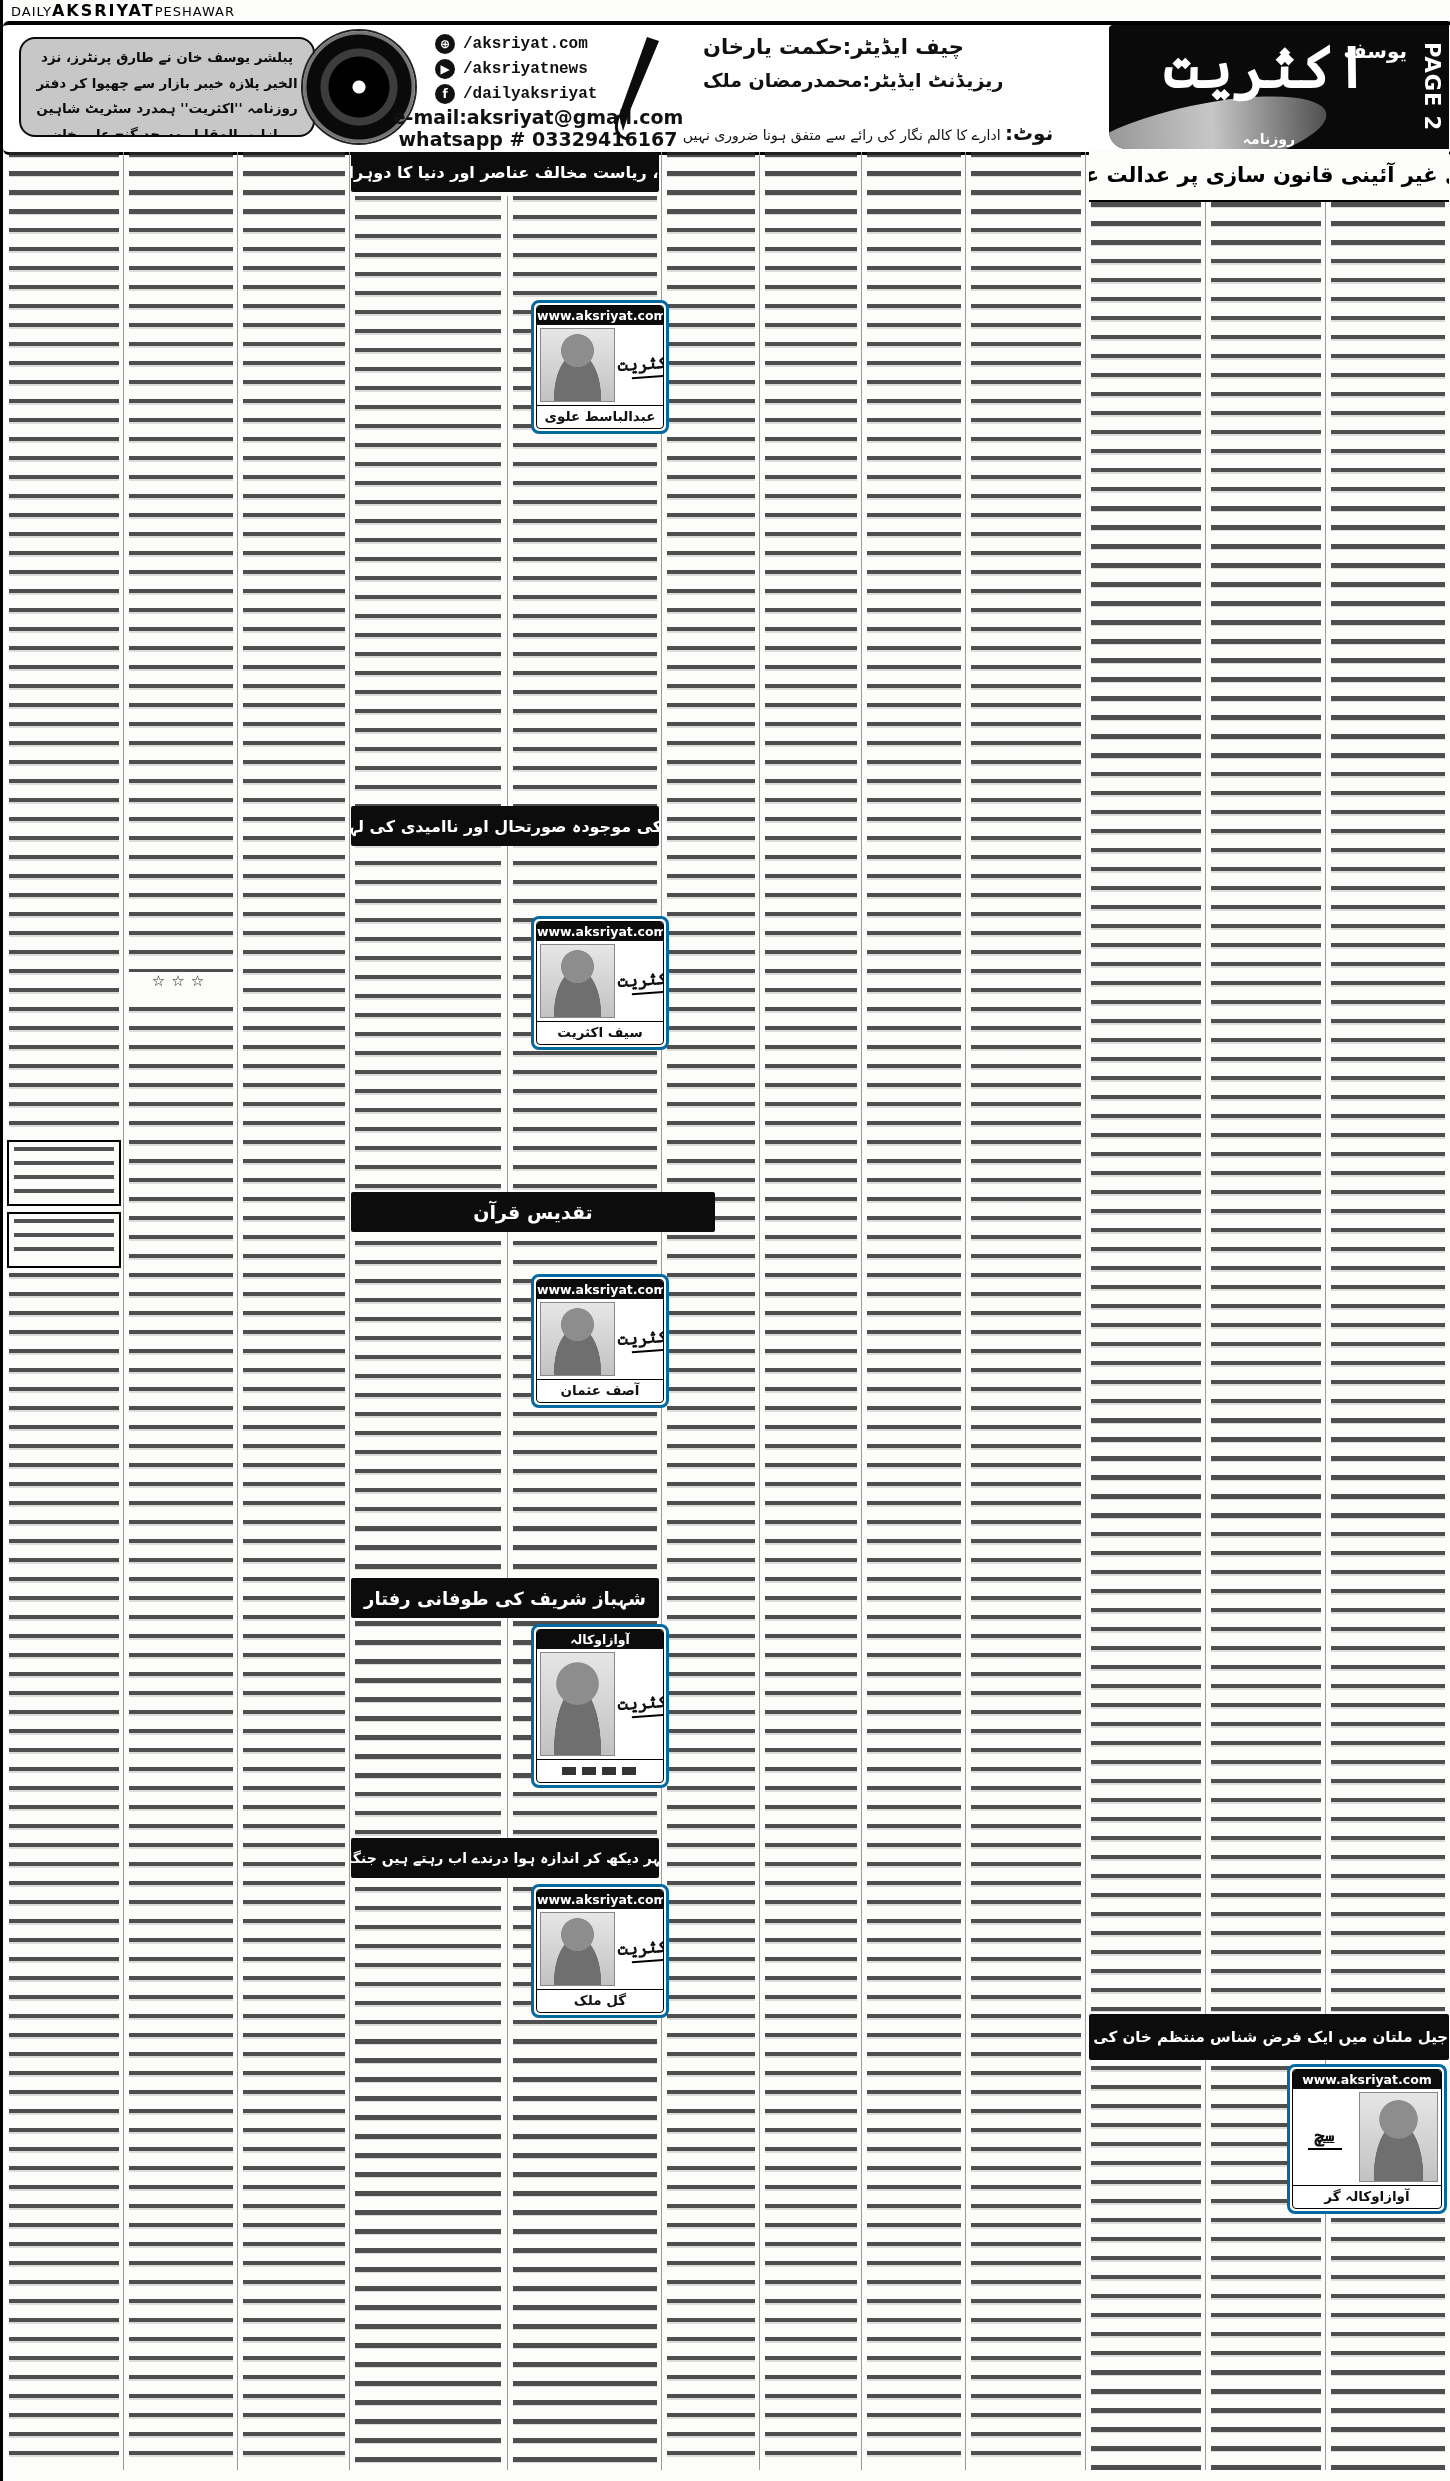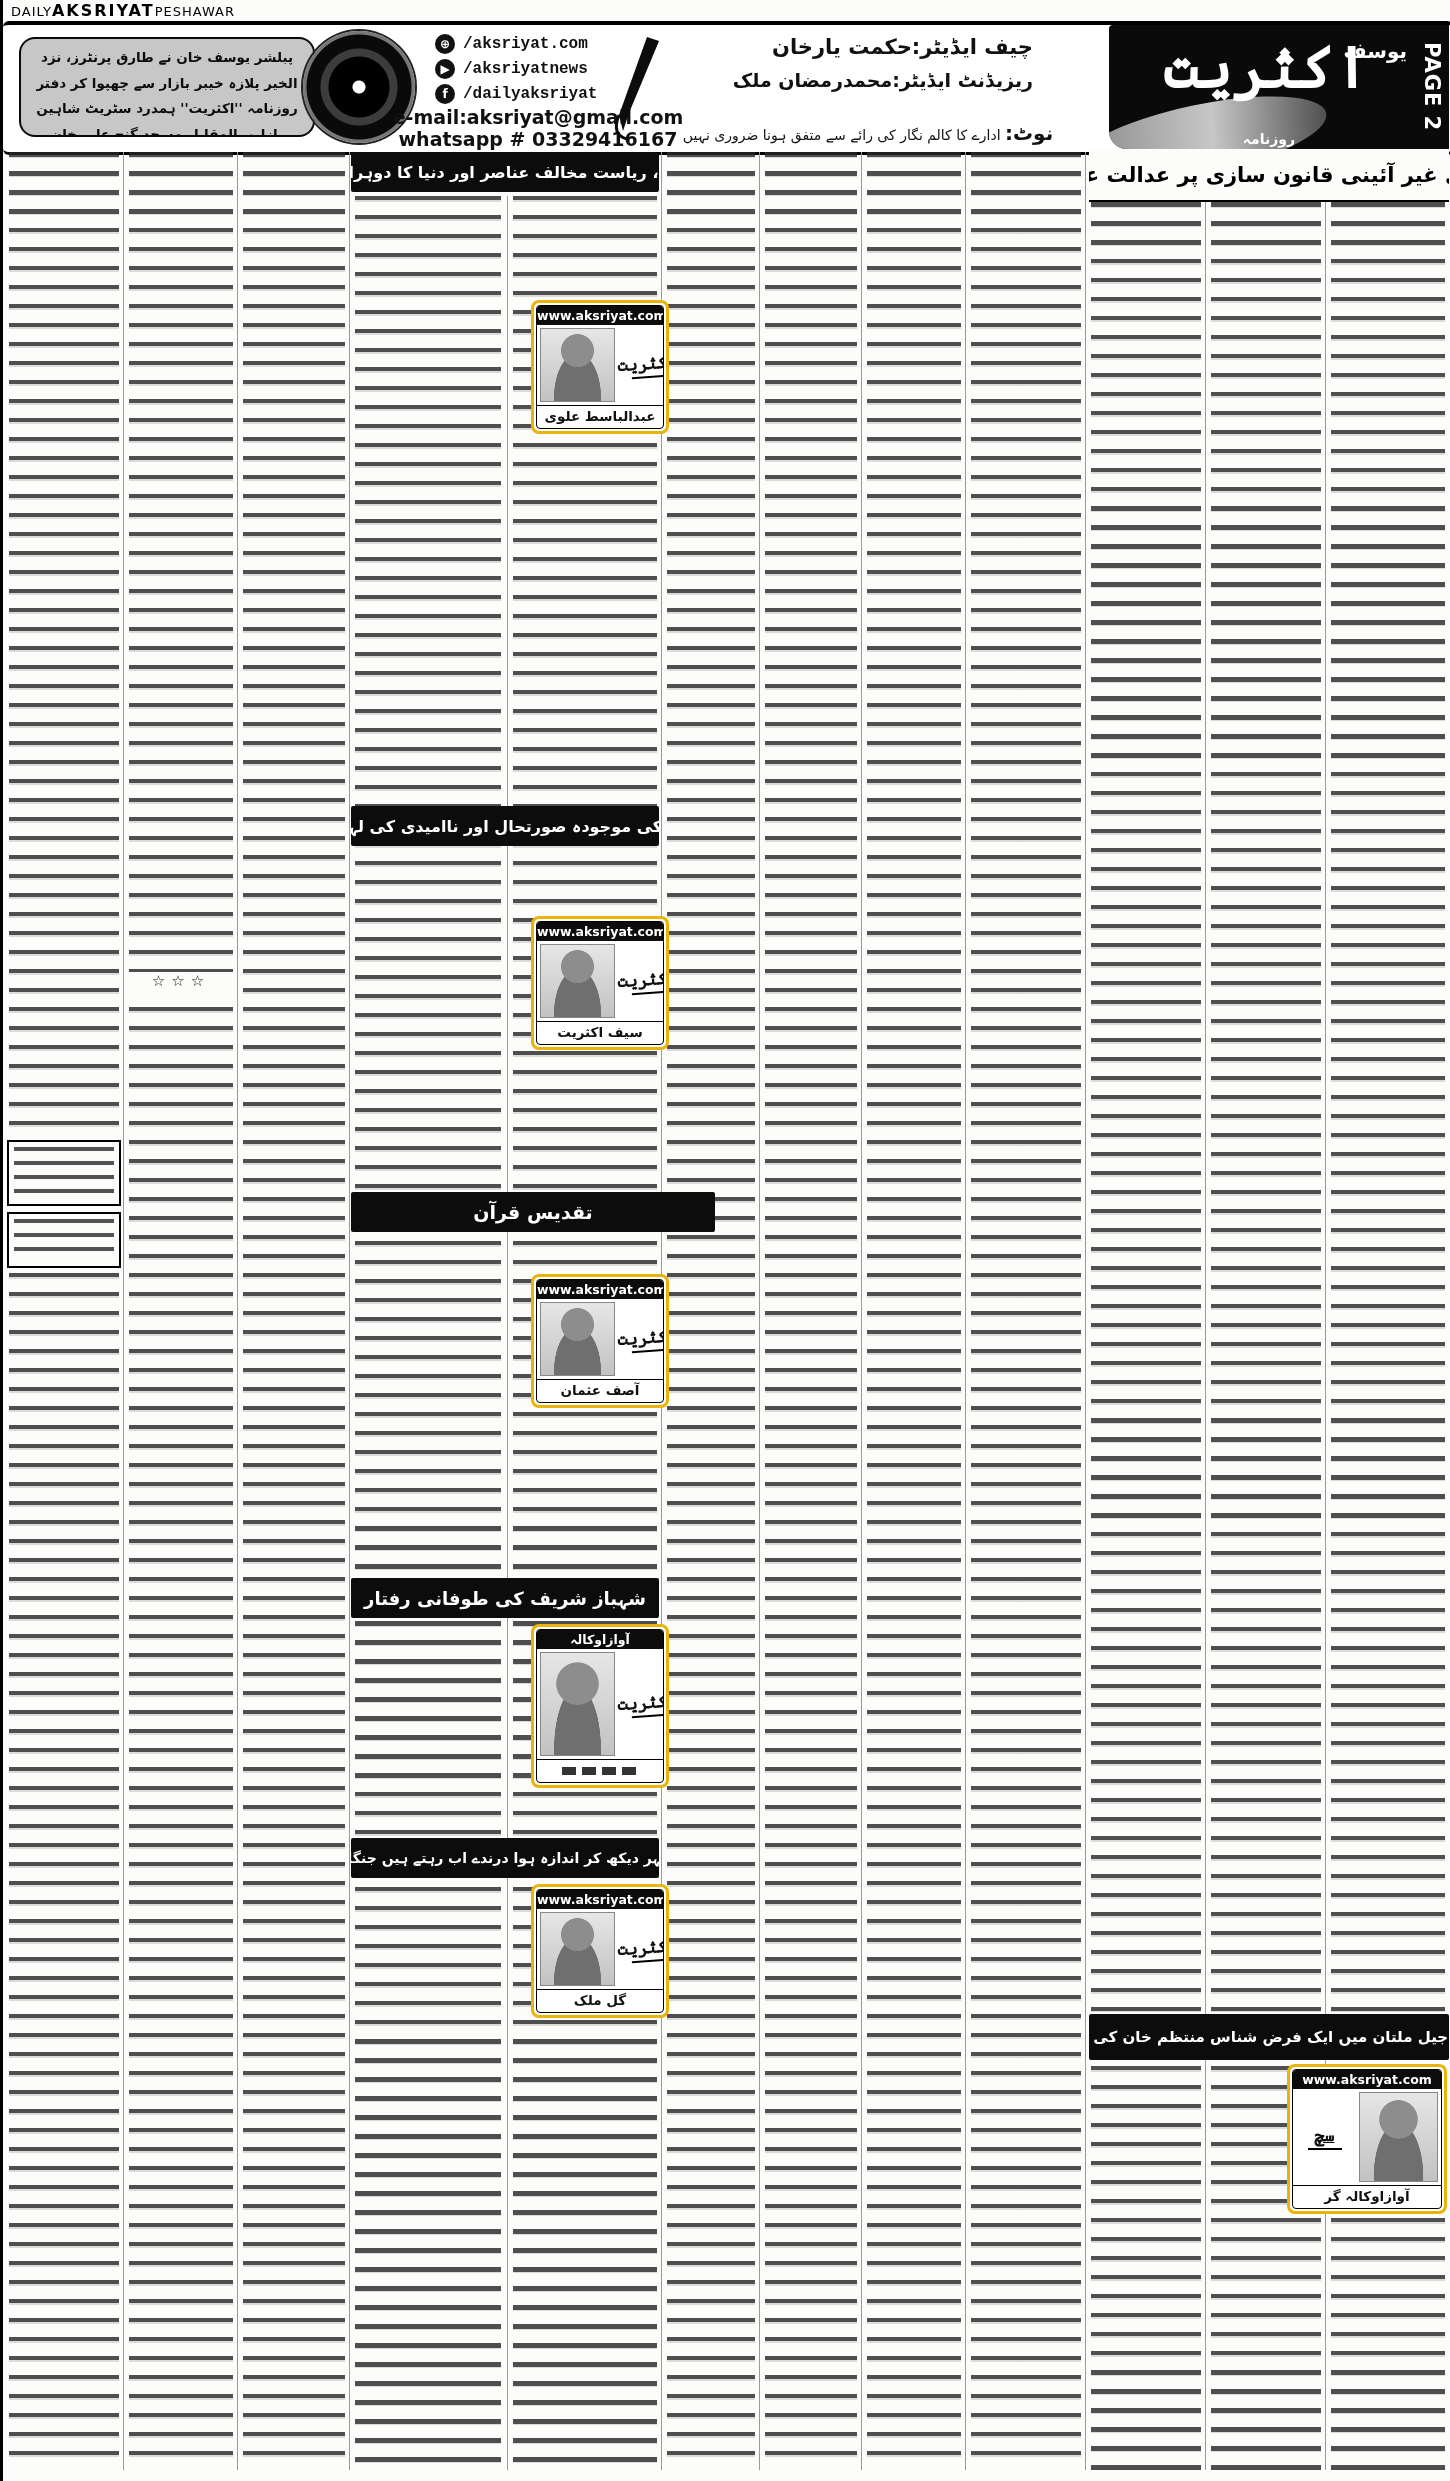--- a/index.html
+++ b/index.html
@@ -22,21 +22,21 @@
   .disc{position:absolute;left:300px;top:6px;width:112px;height:112px;border-radius:50%;
         background:radial-gradient(circle at 50% 50%, #fff 0 6px, #000 7px 30px, #3c3c3c 31px 38px, #0a0a0a 39px 52px, #777 53px 56px);
         box-shadow:0 0 0 2px #222;}
   .socials{position:absolute;left:432px;top:6px;width:260px;}
   .srow{display:flex;align-items:center;gap:8px;height:25px;}
   .sicon{width:20px;height:20px;border-radius:50%;background:#111;color:#fff;font-size:12px;
          display:flex;align-items:center;justify-content:center;font-weight:bold;flex:0 0 20px;}
   .slabel{font-weight:bold;font-size:16px;white-space:nowrap;font-family:Liberation Mono, monospace;}
   .email{position:absolute;left:370px;top:81px;width:330px;font-weight:bold;font-size:19px;text-align:center;white-space:nowrap;}
   .whats{position:absolute;left:370px;top:103px;width:330px;font-weight:bold;font-size:19px;text-align:center;white-space:nowrap;}
-  .editors{position:absolute;left:700px;top:6px;width:330px;direction:rtl;text-align:right;}
+  .editors{position:absolute;left:700px;top:6px;width:330px;direction:rtl;text-align:left;}
   .chief{font-size:21px;font-weight:bold;line-height:1.6;}
   .resident{font-size:19px;font-weight:bold;line-height:1.6;}
   .noteline{position:absolute;left:640px;top:96px;width:450px;direction:rtl;text-align:center;font-size:14px;white-space:nowrap;}
   .noteline b{font-size:20px;}
   .logobox{position:absolute;left:1106px;top:0px;width:306px;height:124px;background:#0a0a0a;color:#fff;
            border-radius:4px 0 0 18px;overflow:hidden;}
   .logobox .swoosh{position:absolute;left:-40px;bottom:-26px;width:260px;height:70px;border-radius:50%;
            background:linear-gradient(100deg,#999,#e8e8e8 55%,#555);transform:rotate(-12deg);opacity:.85;}
   .logotitle{position:absolute;right:46px;top:8px;font-size:58px;font-weight:bold;direction:rtl;
              font-family:"DejaVu Serif",serif;letter-spacing:-2px;}
@@ -55,21 +55,21 @@
   }
   .vrule{position:absolute;width:1px;background:#9a9a9a;z-index:2;}
   
   .hbar{position:absolute;z-index:3;background:#0c0c0c;color:#fff;direction:rtl;
         display:flex;align-items:center;justify-content:center;
         font-weight:bold;white-space:nowrap;overflow:hidden;border-radius:2px;}
   .lead{position:absolute;z-index:3;background:#fcfcfb;color:#000;direction:rtl;
         display:flex;align-items:center;justify-content:center;font-weight:bold;
         white-space:nowrap;overflow:hidden;border-bottom:2px solid #000;}
   
-  .abox{position:absolute;z-index:3;background:#fff;border:3px solid #eab308;border-radius:8px;
+  .abox{position:absolute;z-index:3;background:#fff;border:3px solid #0369a1;border-radius:8px;
         padding:2px;box-sizing:border-box;}
   .abox .inner{border:1px solid #000;border-radius:4px;overflow:hidden;background:#fff;}
   .abox .site{background:#0c0c0c;color:#fff;font-weight:bold;font-size:12.5px;
               text-align:center;padding:2px 0;white-space:nowrap;overflow:hidden;}
   .abox .bodyrow{display:flex;height:80px;}
   .abox .photo{flex:0 0 58%;margin:3px;border:1px solid #888;
       background:
         radial-gradient(circle at 50% 30%, #8d8d8d 0 26%, rgba(0,0,0,0) 27%),
         radial-gradient(ellipse at 50% 95%, #6f6f6f 0 45%, rgba(0,0,0,0) 46%),
         linear-gradient(#e6e6e6,#c2c2c2);}

